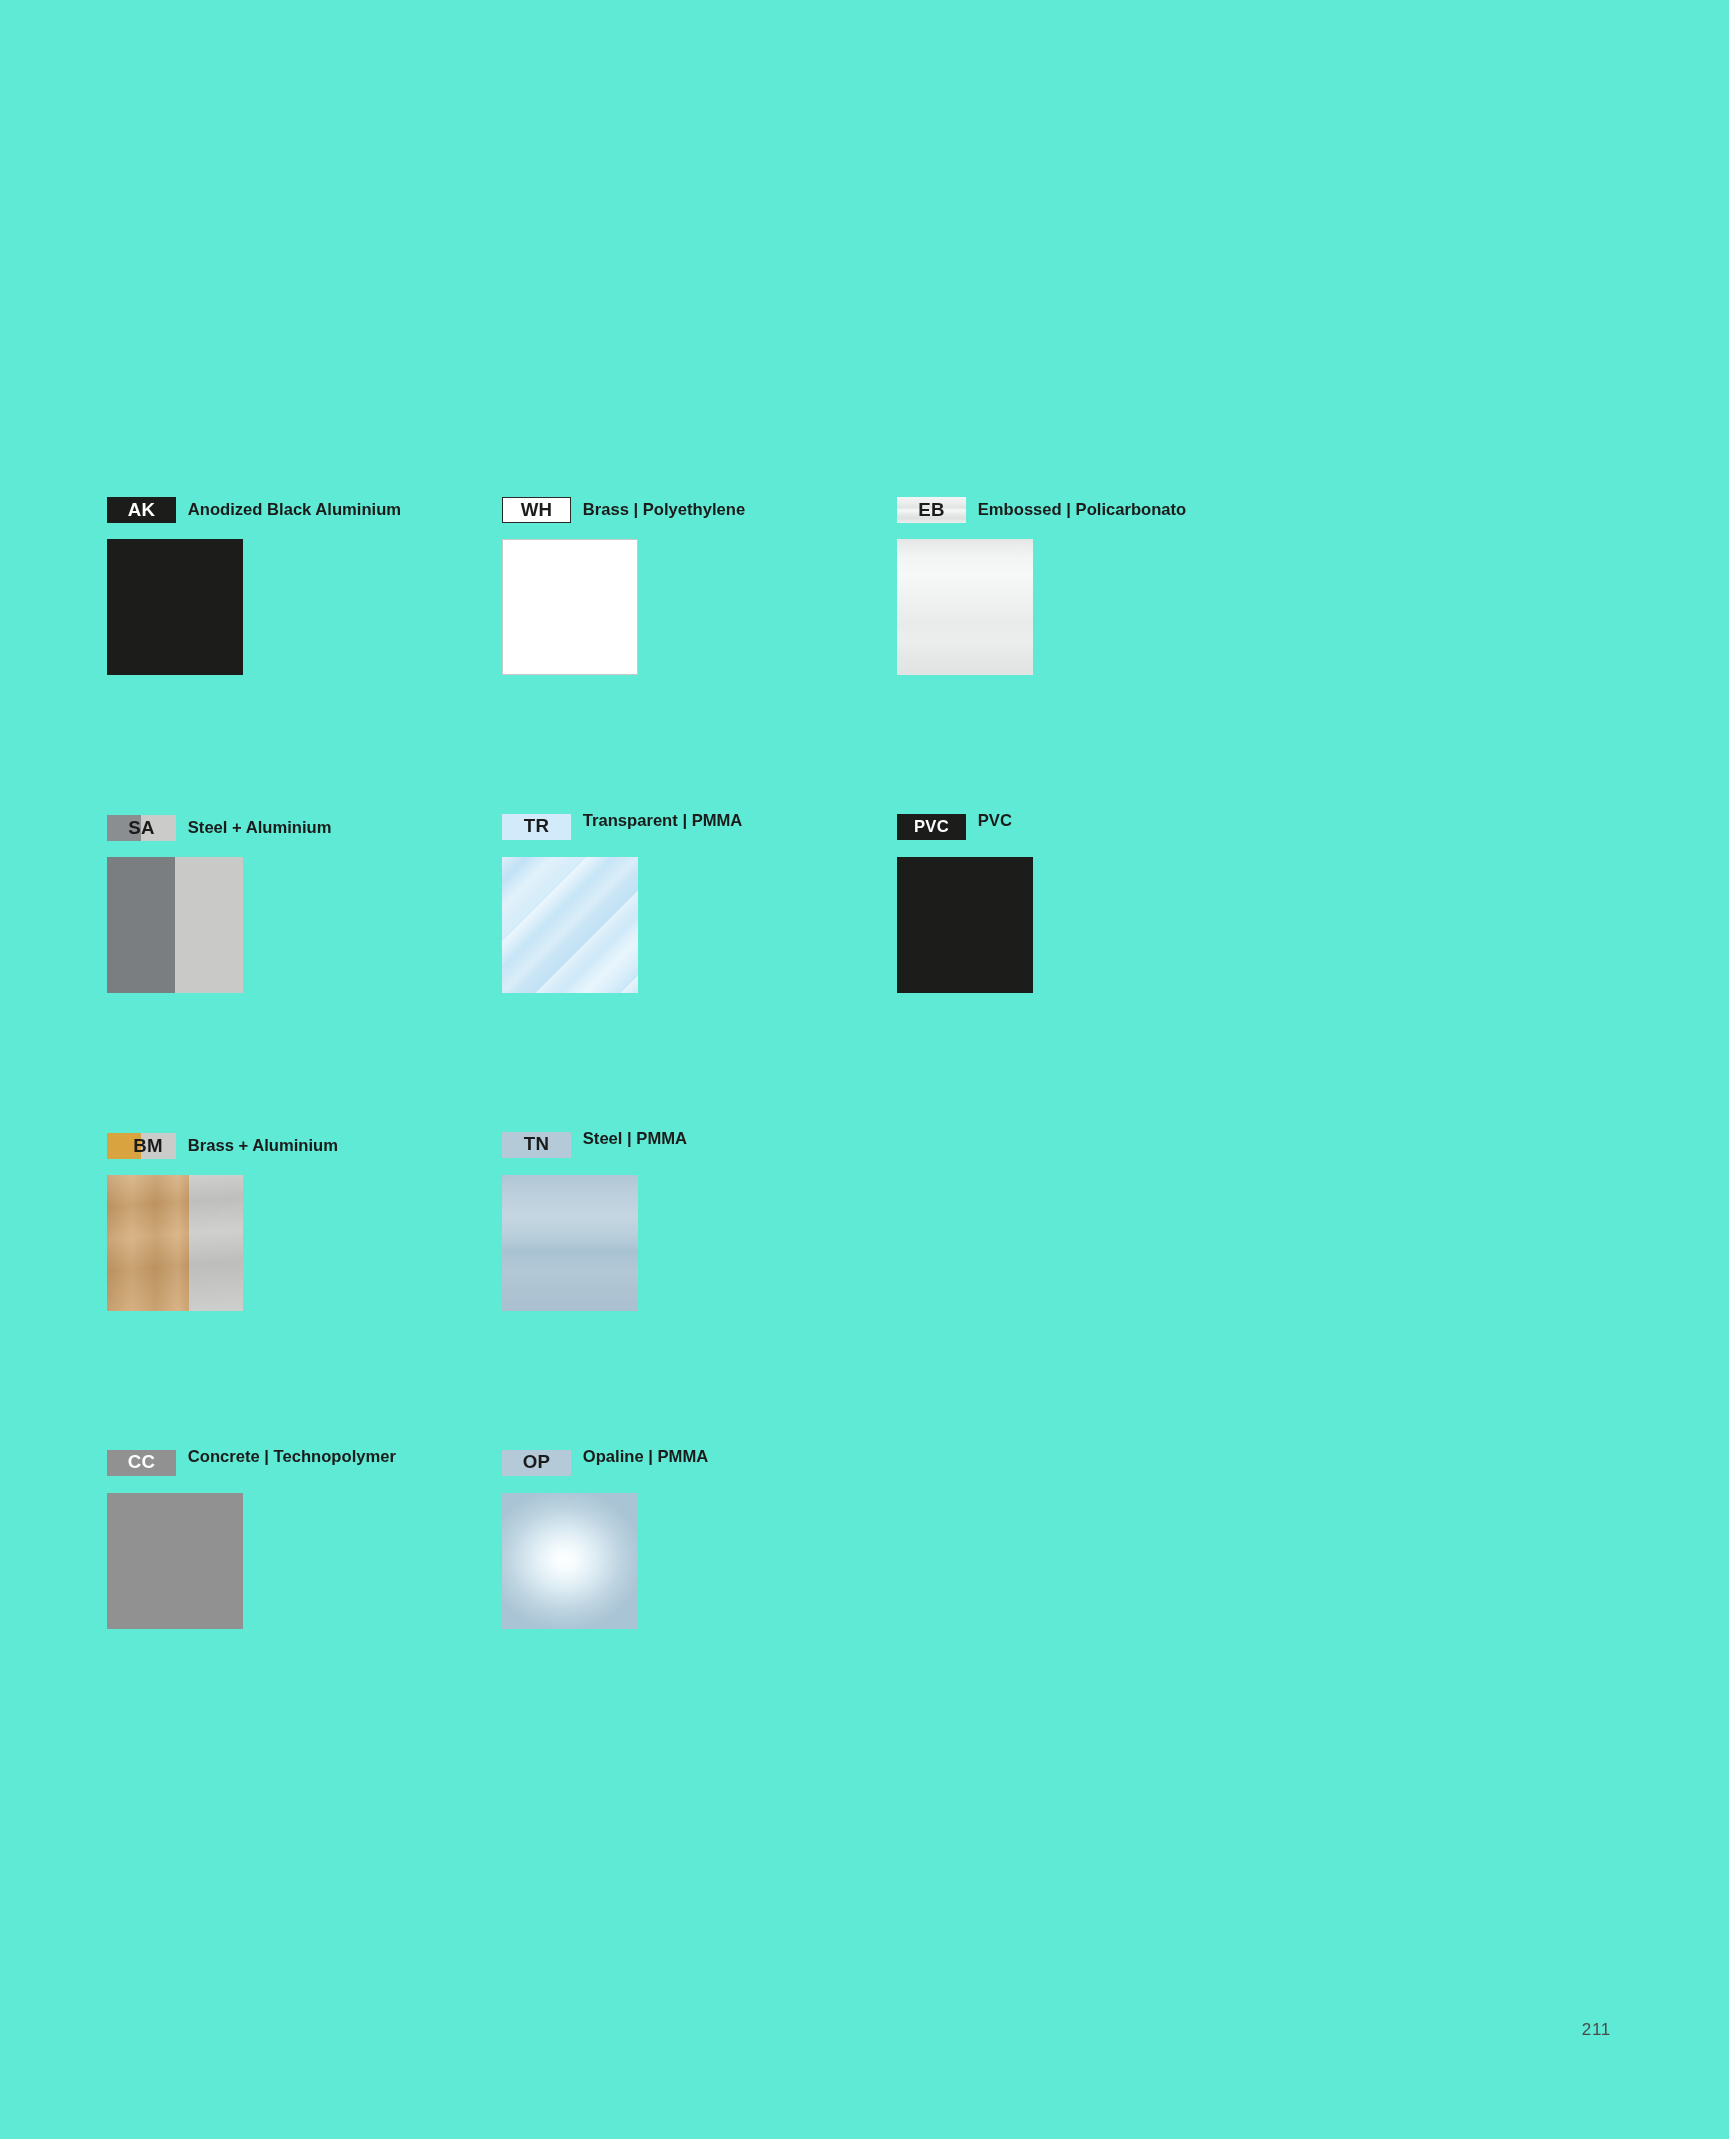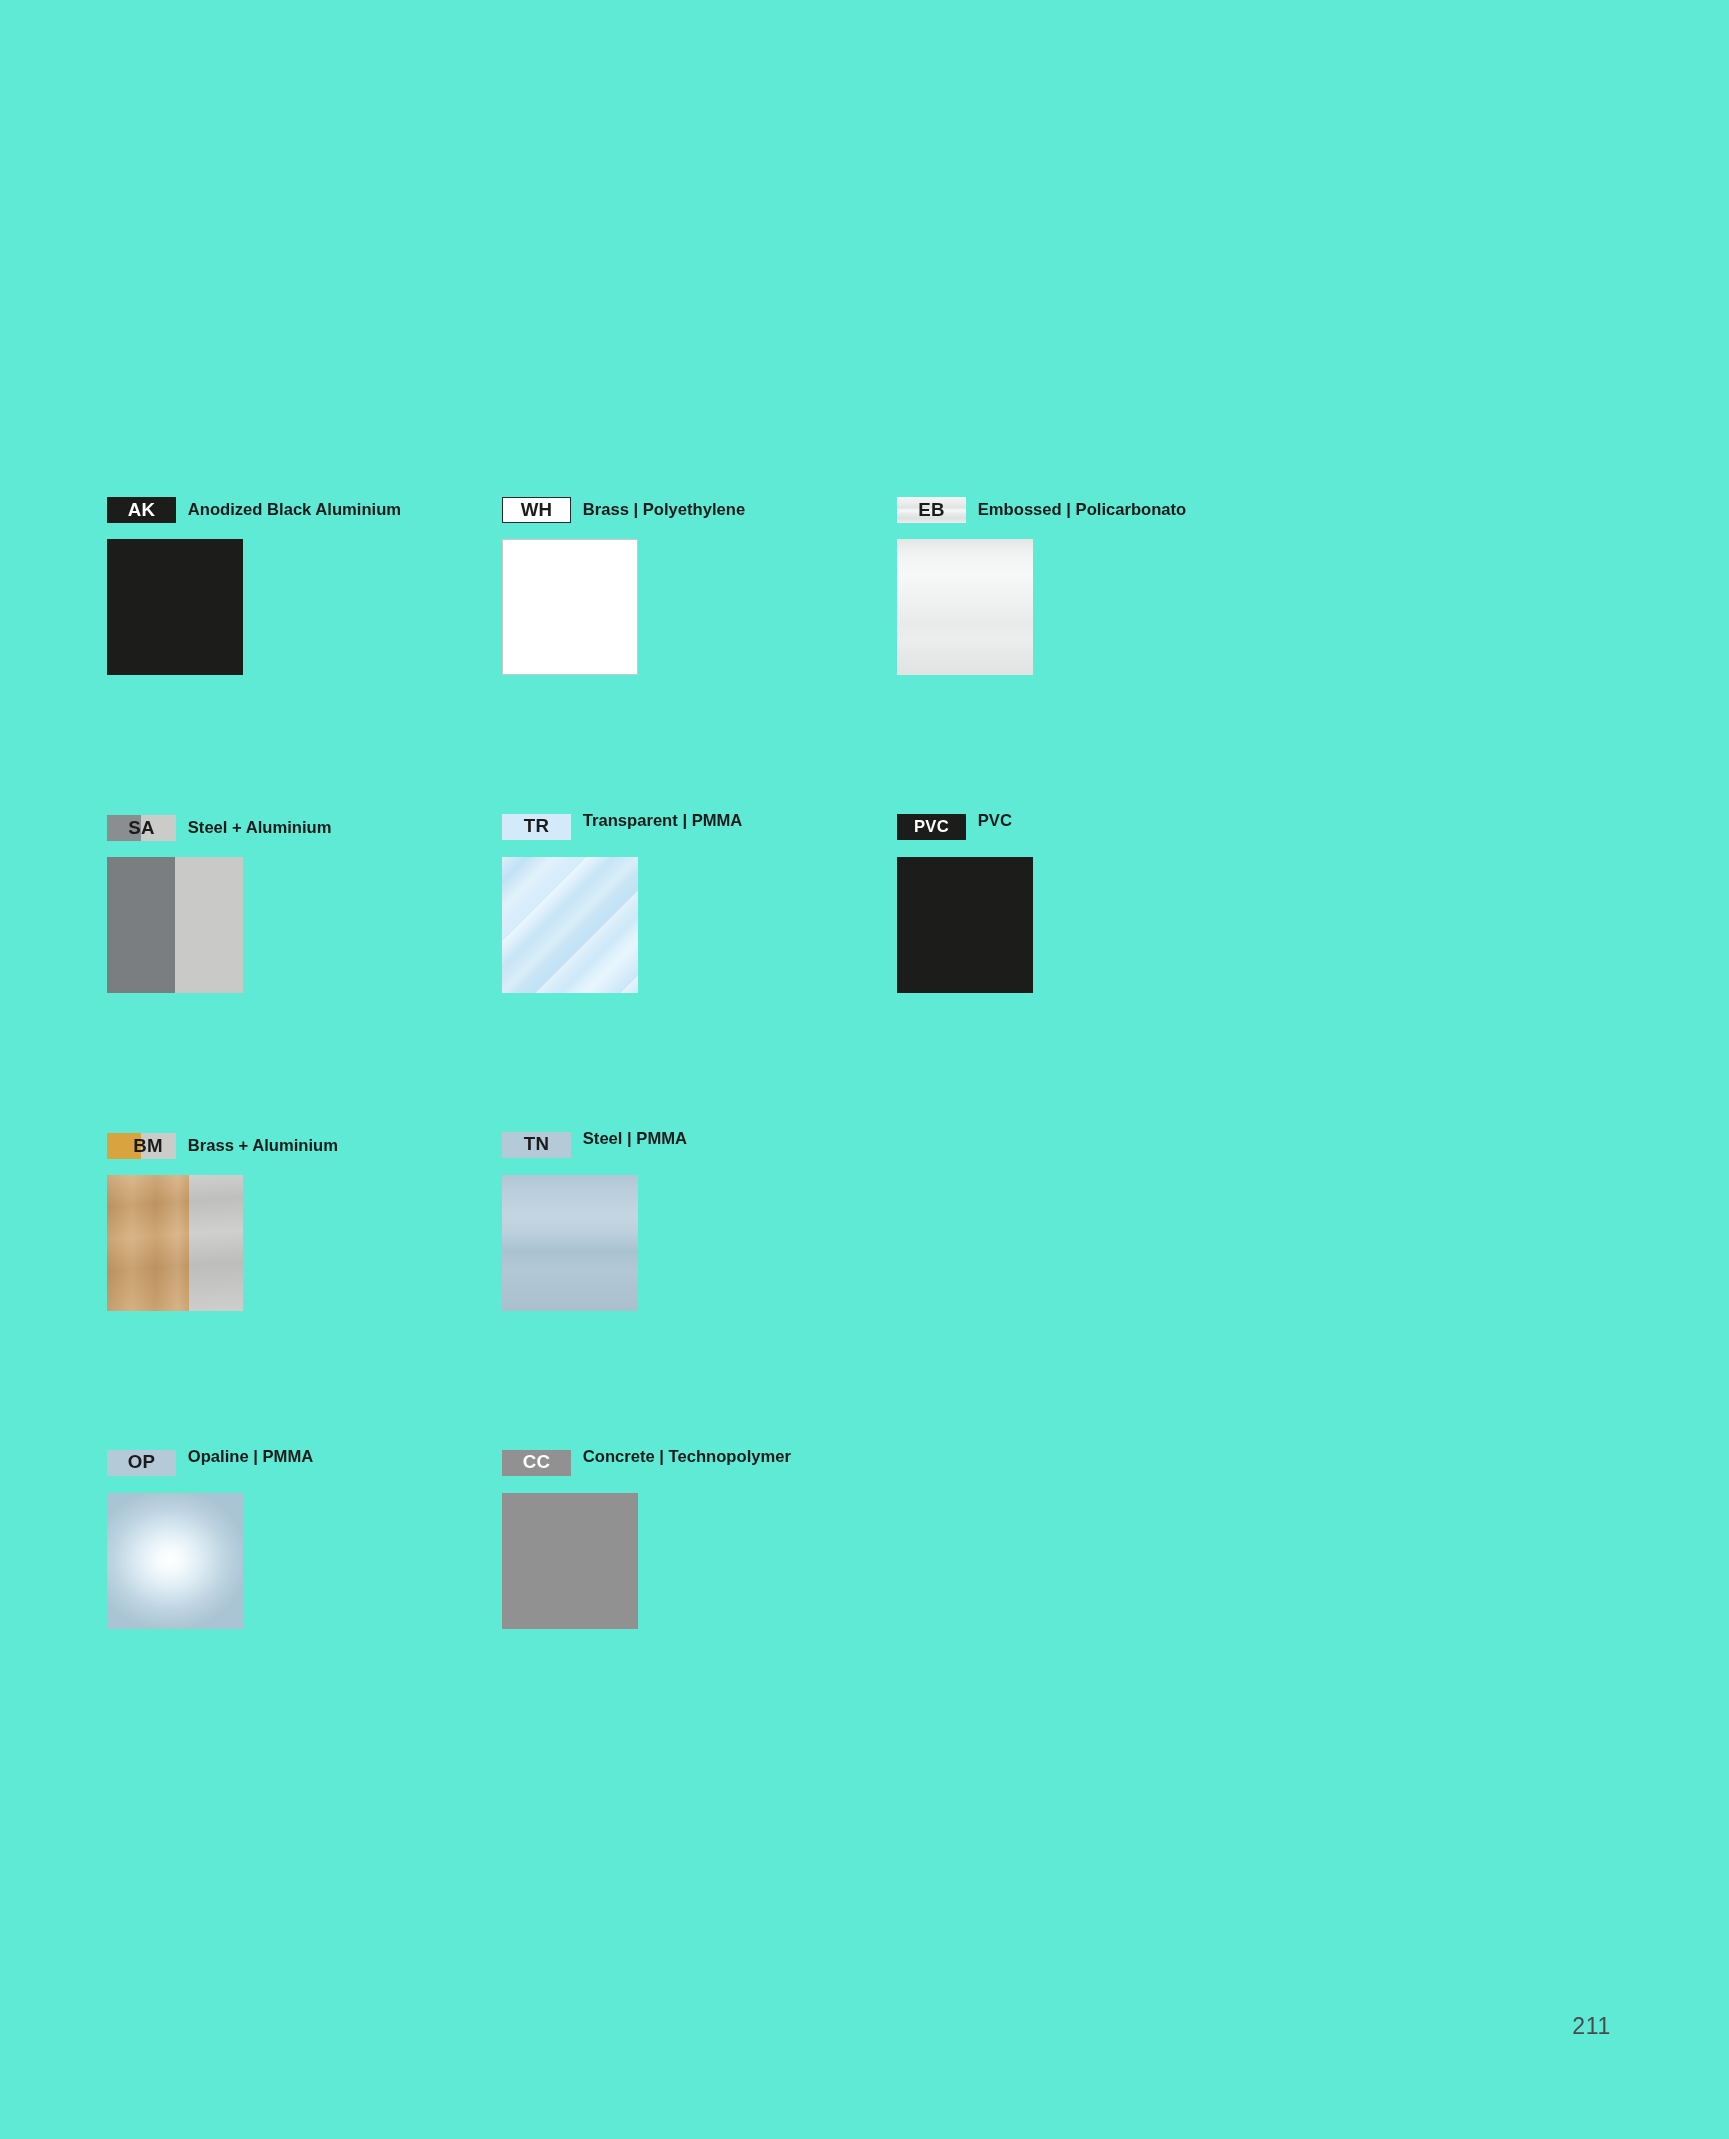--- a/index.html
+++ b/index.html
@@ -160,21 +160,21 @@
   .badge-grey-mid { background: #919191; }
 
   .text-white { color: #ffffff; }
   .text-dark  { color: #1b1b1b; }
 
   
   #page-number {
     position: absolute;
     right: 118px;
     bottom: 100px;
-    font-size: 23px;
+    font-size: 17px;
     color: #4a4a4a;
     letter-spacing: 0.7px;
     font-family: "Liberation Sans", sans-serif;
   }
 </style>
 </head>
 <body>
 
 <div id="page">
 
@@ -261,36 +261,36 @@
             <div class="code-badge ">
               <span class=""></span>
             </div>
             <div class="finish-label"></div>
           </div>
         </div>
       </div>
       <div class="finish-row">
         <div class="finish-cell">
           <div class="finish-head top-align">
+            <div class="code-badge badge-grey-mid">
+              <span class="text-white">CC</span>
+            </div>
+            <div class="finish-label">Concrete | Technopolymer</div>
+          </div>
+          <div class="swatch fill-grey-mid"></div>
+        </div>
+        <div class="finish-cell">
+          <div class="finish-head top-align">
             <div class="code-badge badge-opaline">
               <span class="text-dark">OP</span>
             </div>
             <div class="finish-label">Opaline | PMMA</div>
           </div>
           <div class="swatch fill-opaline"></div>
         </div>
-        <div class="finish-cell">
-          <div class="finish-head top-align">
-            <div class="code-badge badge-grey-mid">
-              <span class="text-white">CC</span>
-            </div>
-            <div class="finish-label">Concrete | Technopolymer</div>
-          </div>
-          <div class="swatch fill-grey-mid"></div>
-        </div>
         <div class="finish-cell empty">
           <div class="finish-head">
             <div class="code-badge ">
               <span class=""></span>
             </div>
             <div class="finish-label"></div>
           </div>
         </div>
       </div>
     </div>

